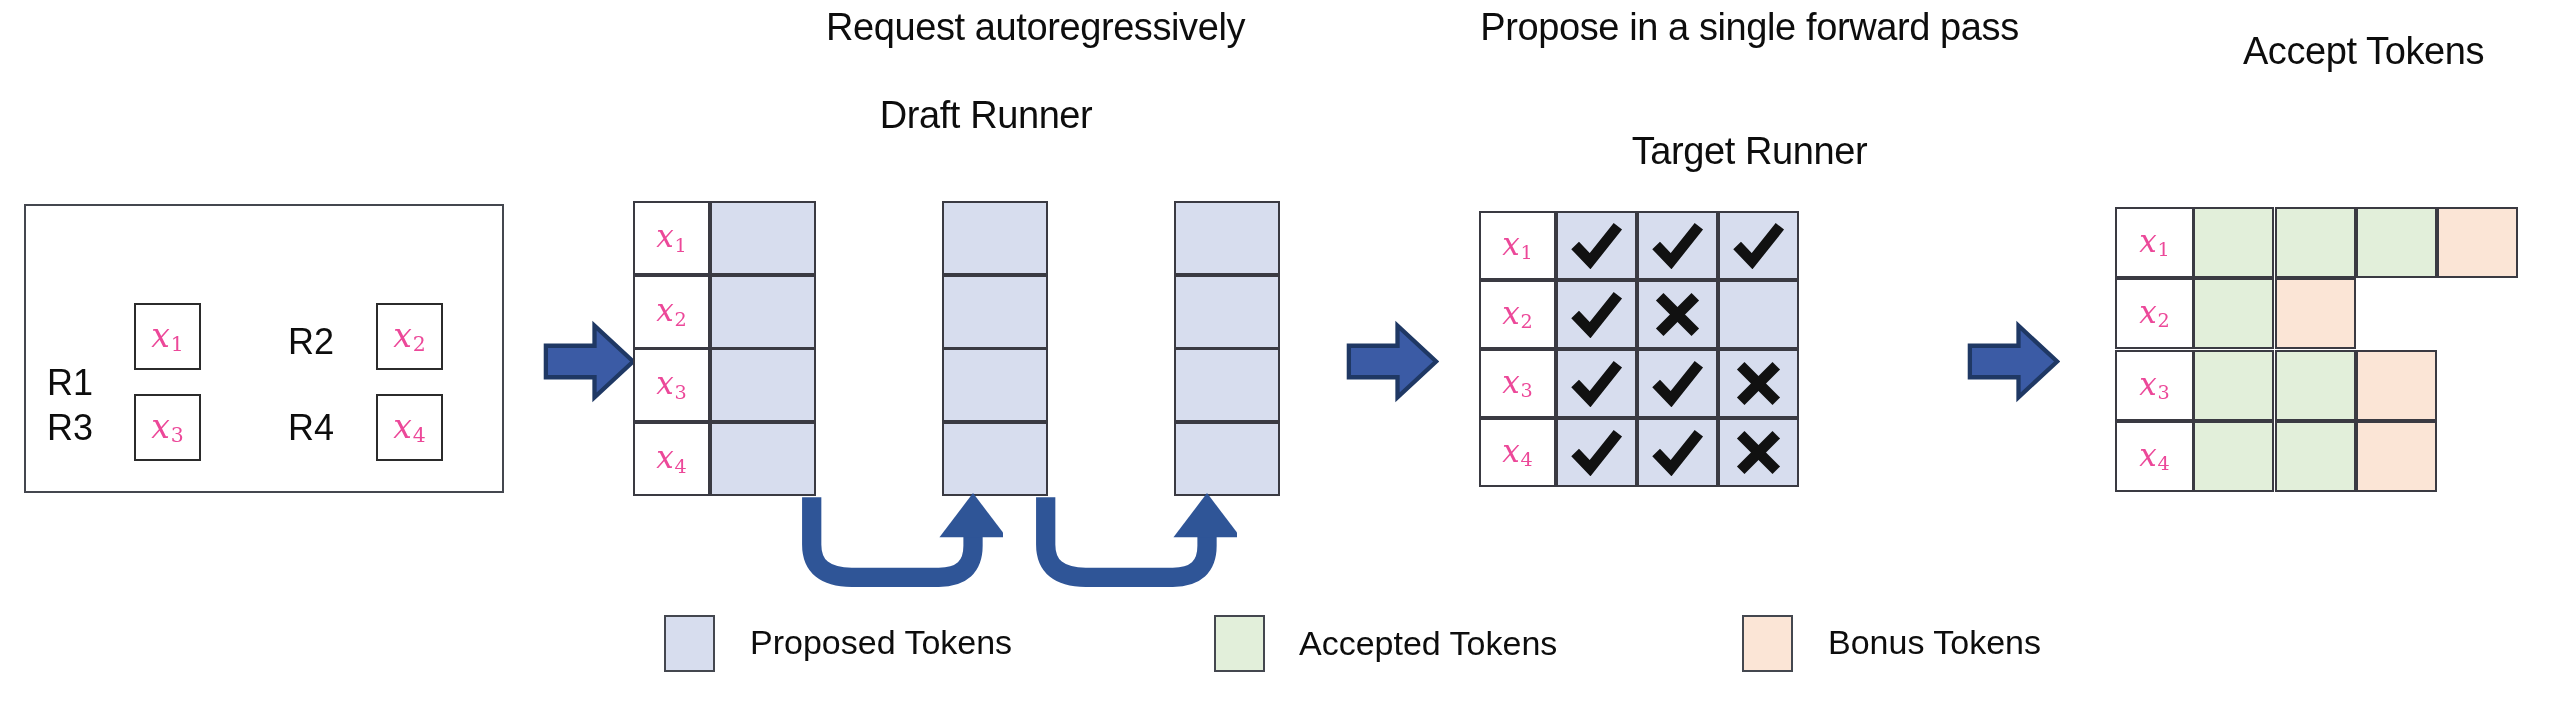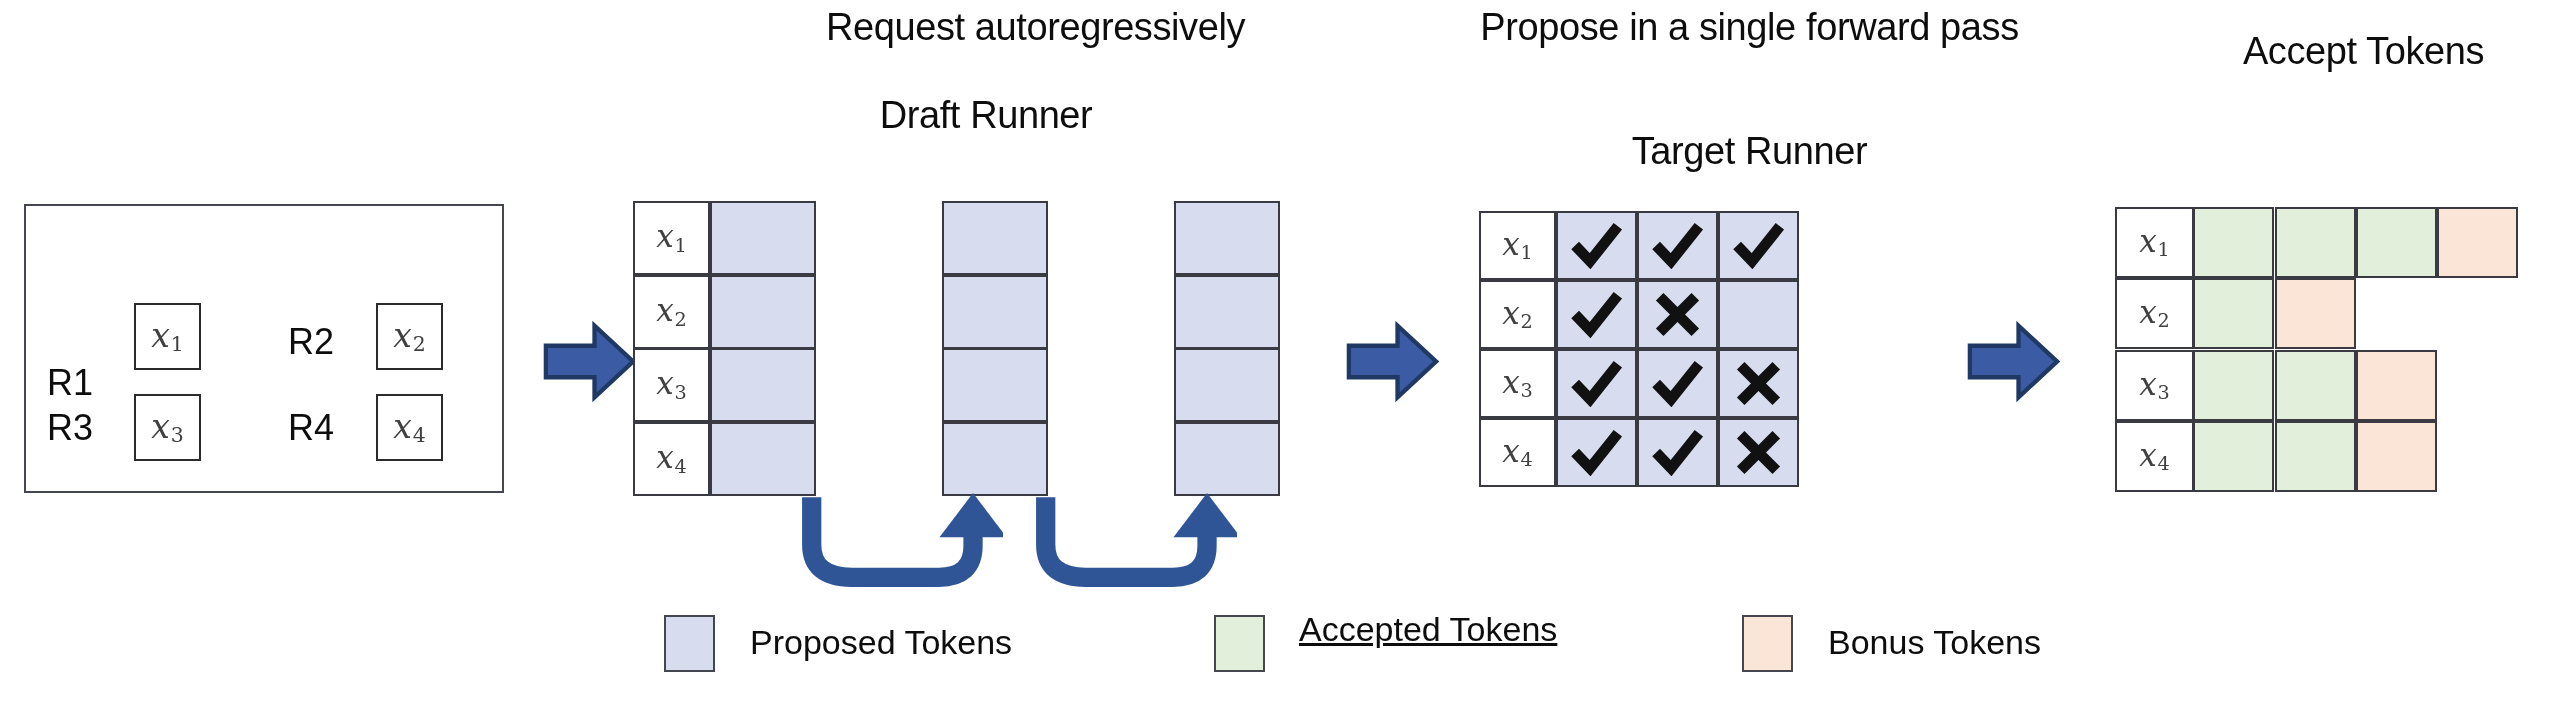--- a/index.html
+++ b/index.html
@@ -61,21 +61,21 @@
     display: flex;
     align-items: center;
     justify-content: center;
   }
 
   
   .xtok {
     font-family: "DejaVu Serif", serif;
     font-style: italic;
     font-size: 33px;
-    color: #404040;
+    color: #ec4899;
     line-height: 1;
     white-space: nowrap;
   }
   .xtok sub {
     font-size: 0.62em;
     font-style: normal;
     font-family: "DejaVu Serif", serif;
     vertical-align: -0.22em;
     margin-left: 0.7px;
   }
@@ -318,21 +318,21 @@
   <div class="cell cell-orange" style="left:2356px; top:421px; width:81px; height:71px;"></div>
 
   <div class="abs" style="left:664px; top:615px;">
     <div class="legend-swatch" style="background:#d7ddee;"></div>
   </div>
   <div class="abs legend-text" style="left:750px; top:623px;">Proposed Tokens</div>
 
   <div class="abs" style="left:1214px; top:615px;">
     <div class="legend-swatch" style="background:#e2efda;"></div>
   </div>
-  <div class="abs legend-text" style="left:1299px; top:610px;text-decoration:underline;">Accepted Tokens</div>
+  <div class="abs legend-text" style="left:1299px; top:624px;">Accepted Tokens</div>
 
   <div class="abs" style="left:1742px; top:615px;">
     <div class="legend-swatch" style="background:#fbe5d6;"></div>
   </div>
   <div class="abs legend-text" style="left:1828px; top:623px;">Bonus Tokens</div>
 
 </div>
 
 
 </body></html>

